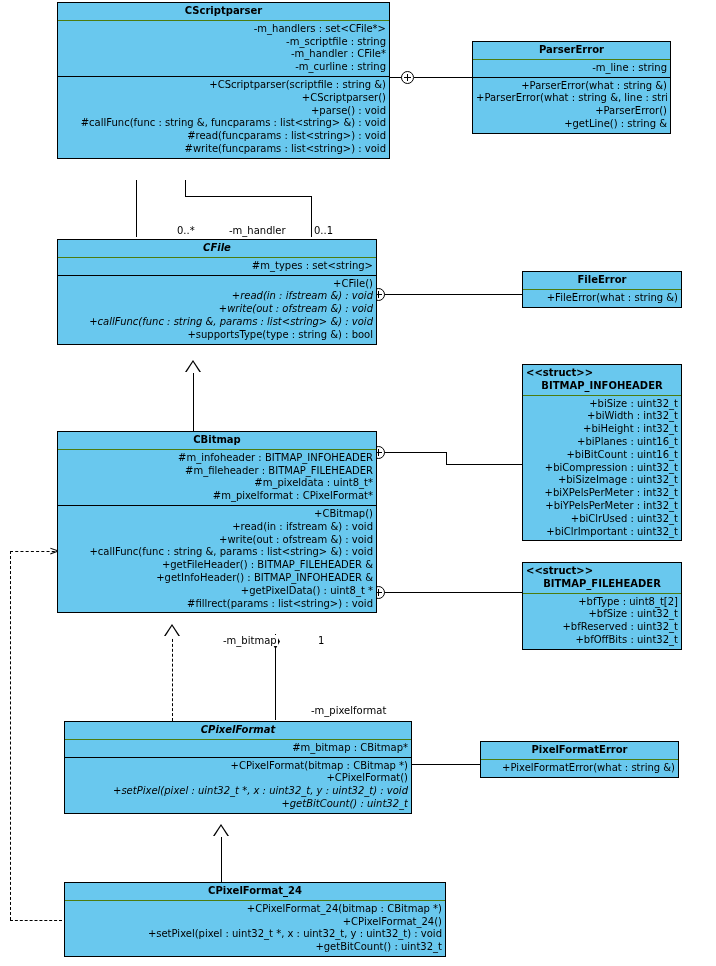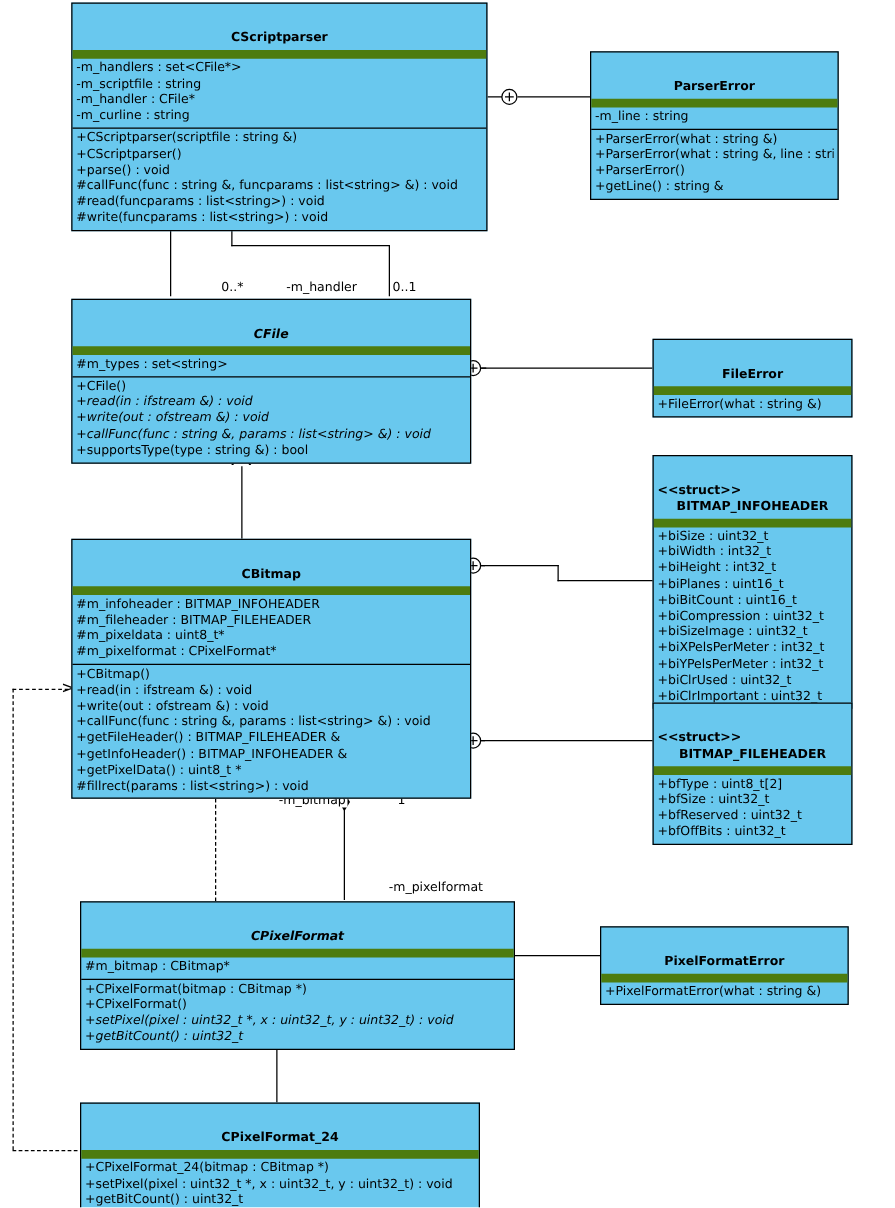--- a/index.html
+++ b/index.html
@@ -23,34 +23,34 @@
     border: 1px solid #000000;
     background: #69c8ee;
     font-size: 10px;
     line-height: 1.28;
     color: #000000;
   }
   .cls-header {
     text-align: center;
     font-weight: bold;
     padding: 2px 3px 2px 3px;
-    border-bottom: 7px solid #4d7c0f;
-    margin-top: 20px;
+    border-bottom: 1px solid #4d7c0f;
   }
   .cls-header.italic {
     font-style: italic;
   }
   .cls-stereo {
     display: block;
     font-weight: bold;
     text-align: left;
   }
   .cls-section {
     padding: 2px 3px 2px 3px;
     border-bottom: 1px solid #000000;
+    text-align: right;
   }
   .cls-section.last {
     border-bottom: none;
   }
   .cls-section div {
     white-space: nowrap;
     overflow: hidden;
   }
   .it {
     font-style: italic;
@@ -307,22 +307,23 @@
     </div>
   </div>
 
   <div class="uml-class" style="left:480px; top:741px; width:199px;">
     <div class="cls-header">PixelFormatError</div>
     <div class="cls-section last">
       <div>+PixelFormatError(what : string &amp;)</div>
     </div>
   </div>
 
-  <div class="uml-class" style="left:64px; top:882px; width:320px;">
+  <div class="uml-class" style="left:64px; top:882px; width:382px;">
     <div class="cls-header">CPixelFormat_24</div>
     <div class="cls-section last">
       <div>+CPixelFormat_24(bitmap : CBitmap *)</div>
+      <div>+CPixelFormat_24()</div>
       <div>+setPixel(pixel : uint32_t *, x : uint32_t, y : uint32_t) : void</div>
       <div>+getBitCount() : uint32_t</div>
     </div>
   </div>
 
 </div>
 
 </body></html>

